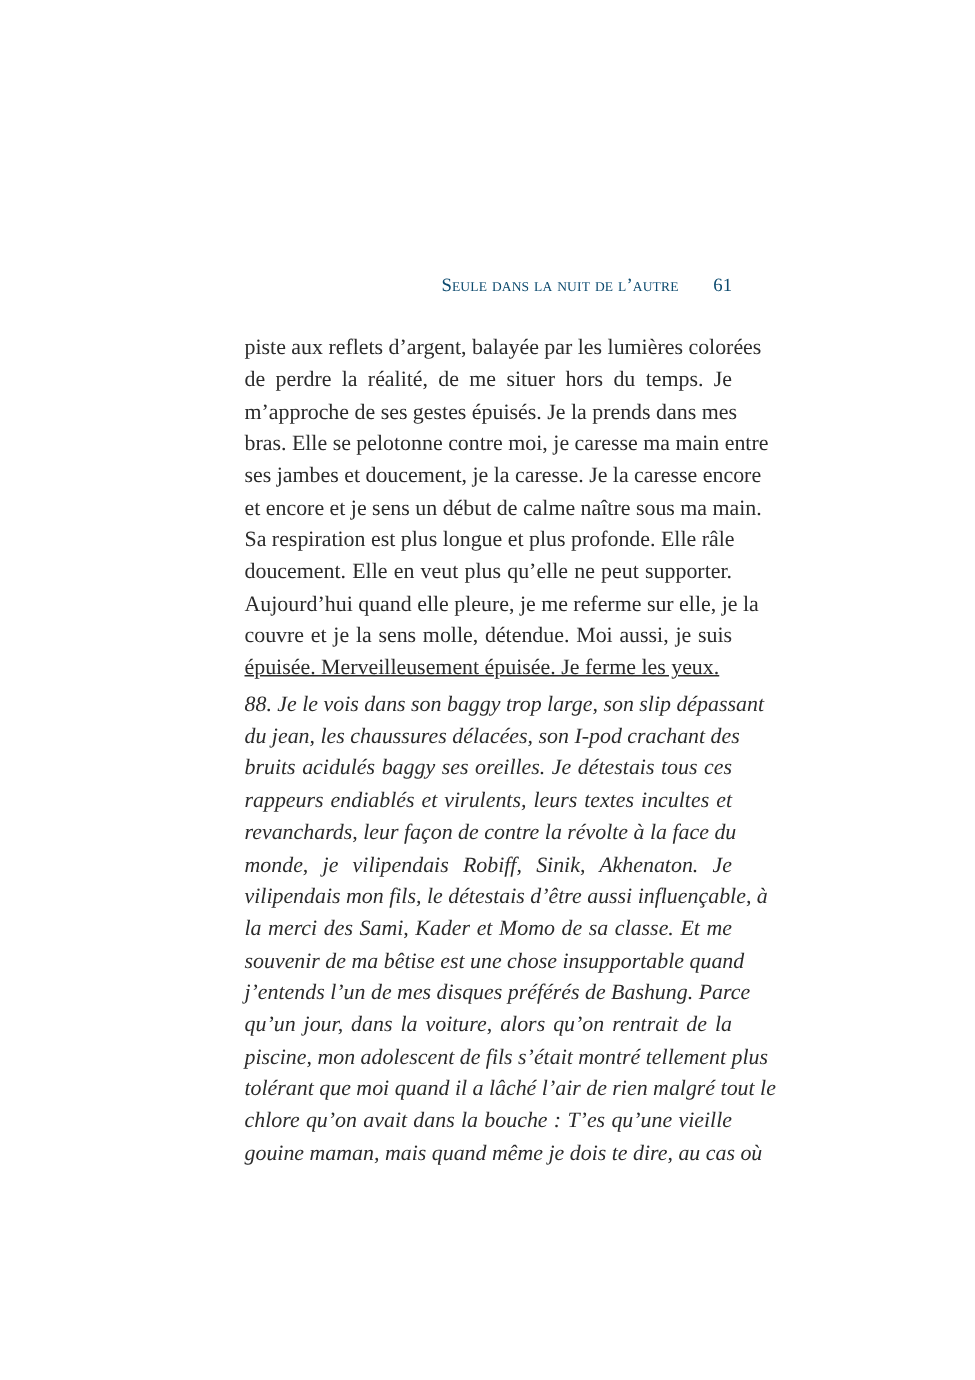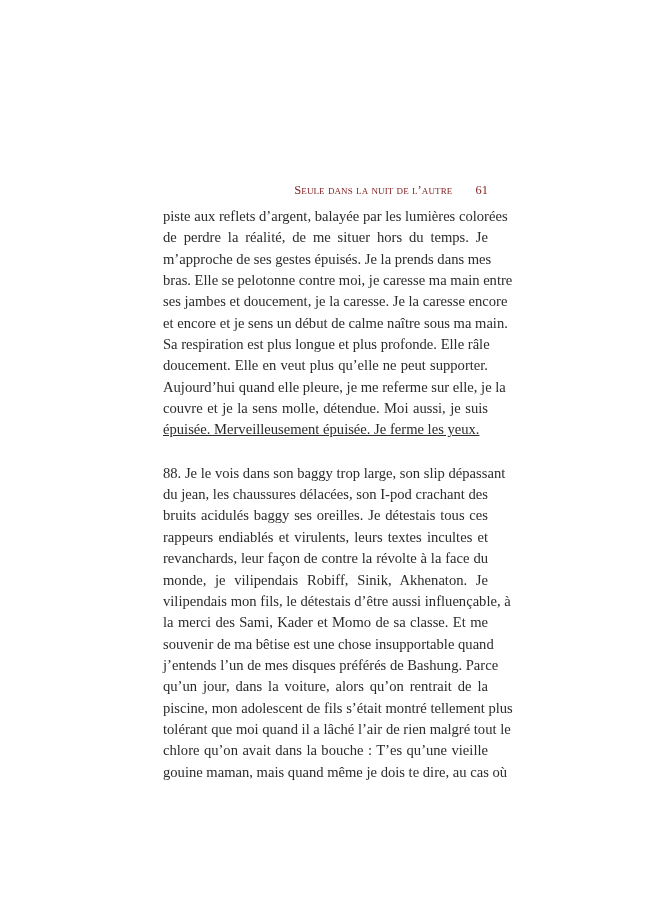--- a/index.html
+++ b/index.html
@@ -25,34 +25,34 @@
     }
     .running-head {
       position: absolute;
       top: 181px;
       left: 163px;
       width: 325px;
       height: 18px;
       font-size: 12.5px;
       line-height: 18px;
       text-align: right;
-      color: #7f1d1d;
+      color: #0c4a6e;
       white-space: nowrap;
     }
     .running-title {
       font-variant: small-caps;
       letter-spacing: 0.1px;
     }
     .page-number {
       display: inline-block;
       margin-left: 20px;
     }
     .text-block {
       position: absolute;
-      top: 206px;
+      top: 222px;
       left: 163px;
       width: 325px;
     }
     .para {
       margin: 0;
       font-size: 14.6px;
       line-height: 21.35px;
       text-align: justify;
       text-align-last: auto;
     }
@@ -62,21 +62,22 @@
       text-align-last: justify;
       white-space: nowrap;
       height: 21.35px;
       overflow: visible;
     }
     .line.last {
       text-align-last: left;
       text-decoration: underline;
     }
     .para + .para {
-      margin-top: 22px;
+      margin-top: 3px;
+      font-style: italic;
     }
   </style>
 </head>
 <body>
 
 <div class="page">
 
   <div class="running-head">
     <span class="running-title">Seule dans la nuit de l’autre</span>
     <span class="page-number">61</span>

